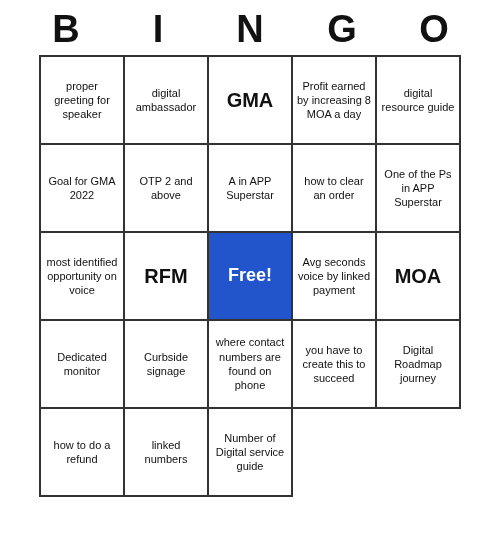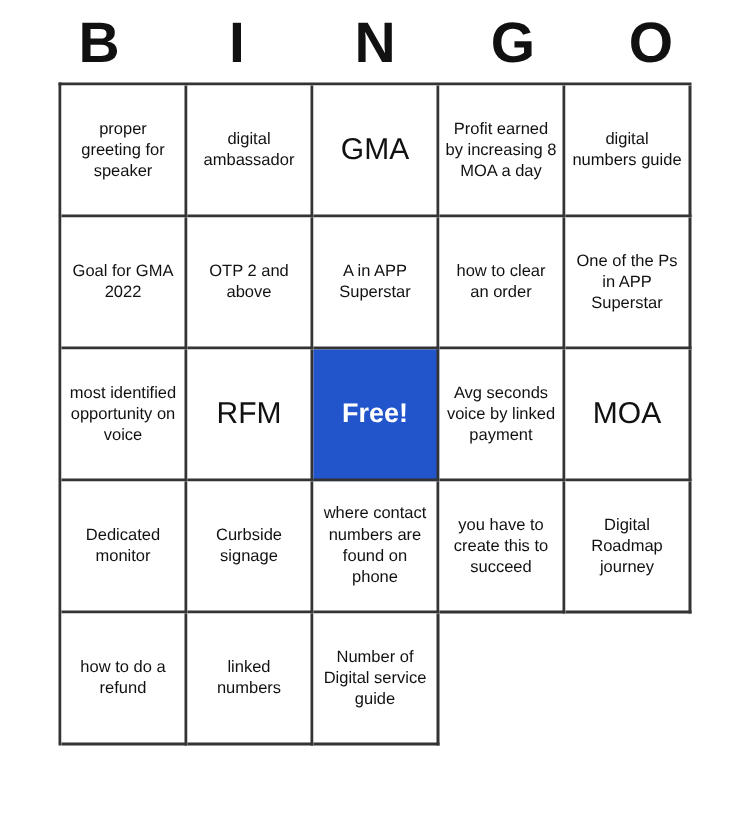--- a/index.html
+++ b/index.html
@@ -46,40 +46,40 @@
       line-height: 1.3;
     }
     .bingo-cell.free {
       background: #2255cc;
       color: #fff;
       font-size: 18px;
       font-weight: bold;
     }
     .bingo-cell.large-text {
       font-size: 20px;
-      font-weight: normal;
+      font-weight: bold;
     }
   </style>
 </head>
 <body>
 
 <div class="bingo-header">
   <span class="bingo-header-letter">B</span>
   <span class="bingo-header-letter">I</span>
   <span class="bingo-header-letter">N</span>
   <span class="bingo-header-letter">G</span>
   <span class="bingo-header-letter">O</span>
 </div>
 
 <div class="bingo-grid" id="bingo-grid">
 <div class="bingo-cell">proper greeting for speaker</div>
     <div class="bingo-cell">digital ambassador</div>
     <div class="bingo-cell large-text">GMA</div>
     <div class="bingo-cell">Profit earned by increasing 8 MOA a day</div>
-    <div class="bingo-cell">digital numbers guide</div>
+    <div class="bingo-cell">digital resource guide</div>
     <div class="bingo-cell">Goal for GMA 2022</div>
     <div class="bingo-cell">OTP 2 and above</div>
     <div class="bingo-cell">A in APP Superstar</div>
     <div class="bingo-cell">how to clear an order</div>
     <div class="bingo-cell">One of the Ps in APP Superstar</div>
     <div class="bingo-cell">most identified opportunity on voice</div>
     <div class="bingo-cell large-text">RFM</div>
     <div class="bingo-cell free">Free!</div>
     <div class="bingo-cell">Avg seconds voice by linked payment</div>
     <div class="bingo-cell large-text">MOA</div>

